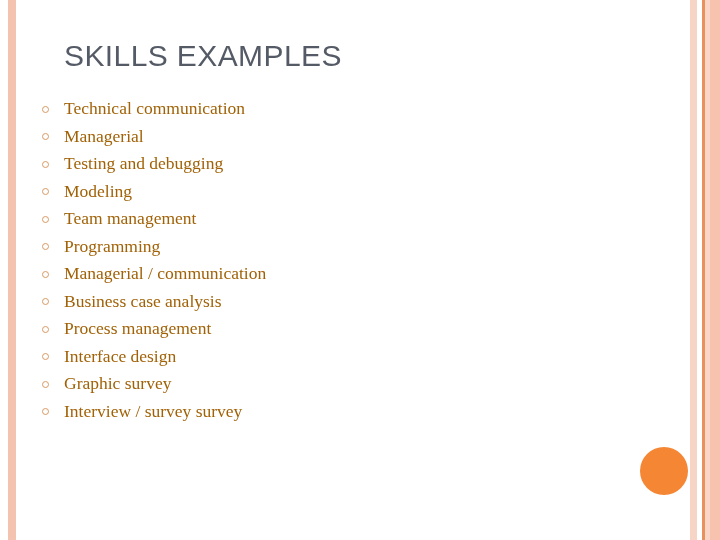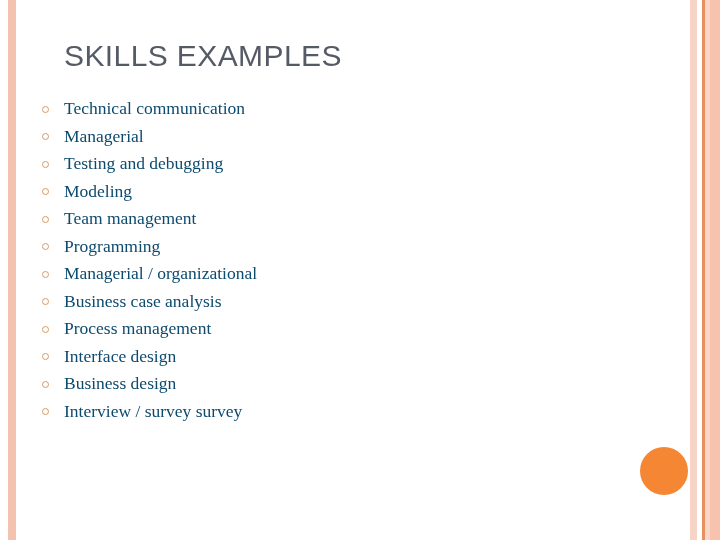--- a/index.html
+++ b/index.html
@@ -58,21 +58,21 @@
     padding: 0;
     list-style: none;
   }
   .bullet-row {
     position: relative;
     height: 27.5px;
     line-height: 27.5px;
     padding-left: 24px;
     font-family: "Liberation Serif", serif;
     font-size: 17.5px;
-    color: #0c4a6e;
+    color: #a16207;
     white-space: nowrap;
   }
   .bullet-marker {
     position: absolute;
     left: 2px;
     top: 10.5px;
     width: 5px;
     height: 5px;
     border: 1.6px solid #D99A63;
     border-radius: 50%;
@@ -136,42 +136,42 @@
       <span class="bullet-text">Team management</span>
     </li>
 
     <li class="bullet-row">
       <span class="bullet-marker"></span>
       <span class="bullet-text">Programming</span>
     </li>
 
     <li class="bullet-row">
       <span class="bullet-marker"></span>
-      <span class="bullet-text">Managerial / organizational</span>
+      <span class="bullet-text">Managerial / communication</span>
     </li>
 
     <li class="bullet-row">
       <span class="bullet-marker"></span>
       <span class="bullet-text">Business case analysis</span>
     </li>
 
 
     <li class="bullet-row">
       <span class="bullet-marker"></span>
       <span class="bullet-text">Process management</span>
     </li>
 
     <li class="bullet-row">
       <span class="bullet-marker"></span>
       <span class="bullet-text">Interface design</span>
     </li>
 
     <li class="bullet-row">
       <span class="bullet-marker"></span>
-      <span class="bullet-text">Business design</span>
+      <span class="bullet-text">Graphic survey</span>
     </li>
 
     <li class="bullet-row">
       <span class="bullet-marker"></span>
       <span class="bullet-text">Interview / survey survey</span>
     </li>
 
   </ul>
 
   <div id="accent-circle"></div>

